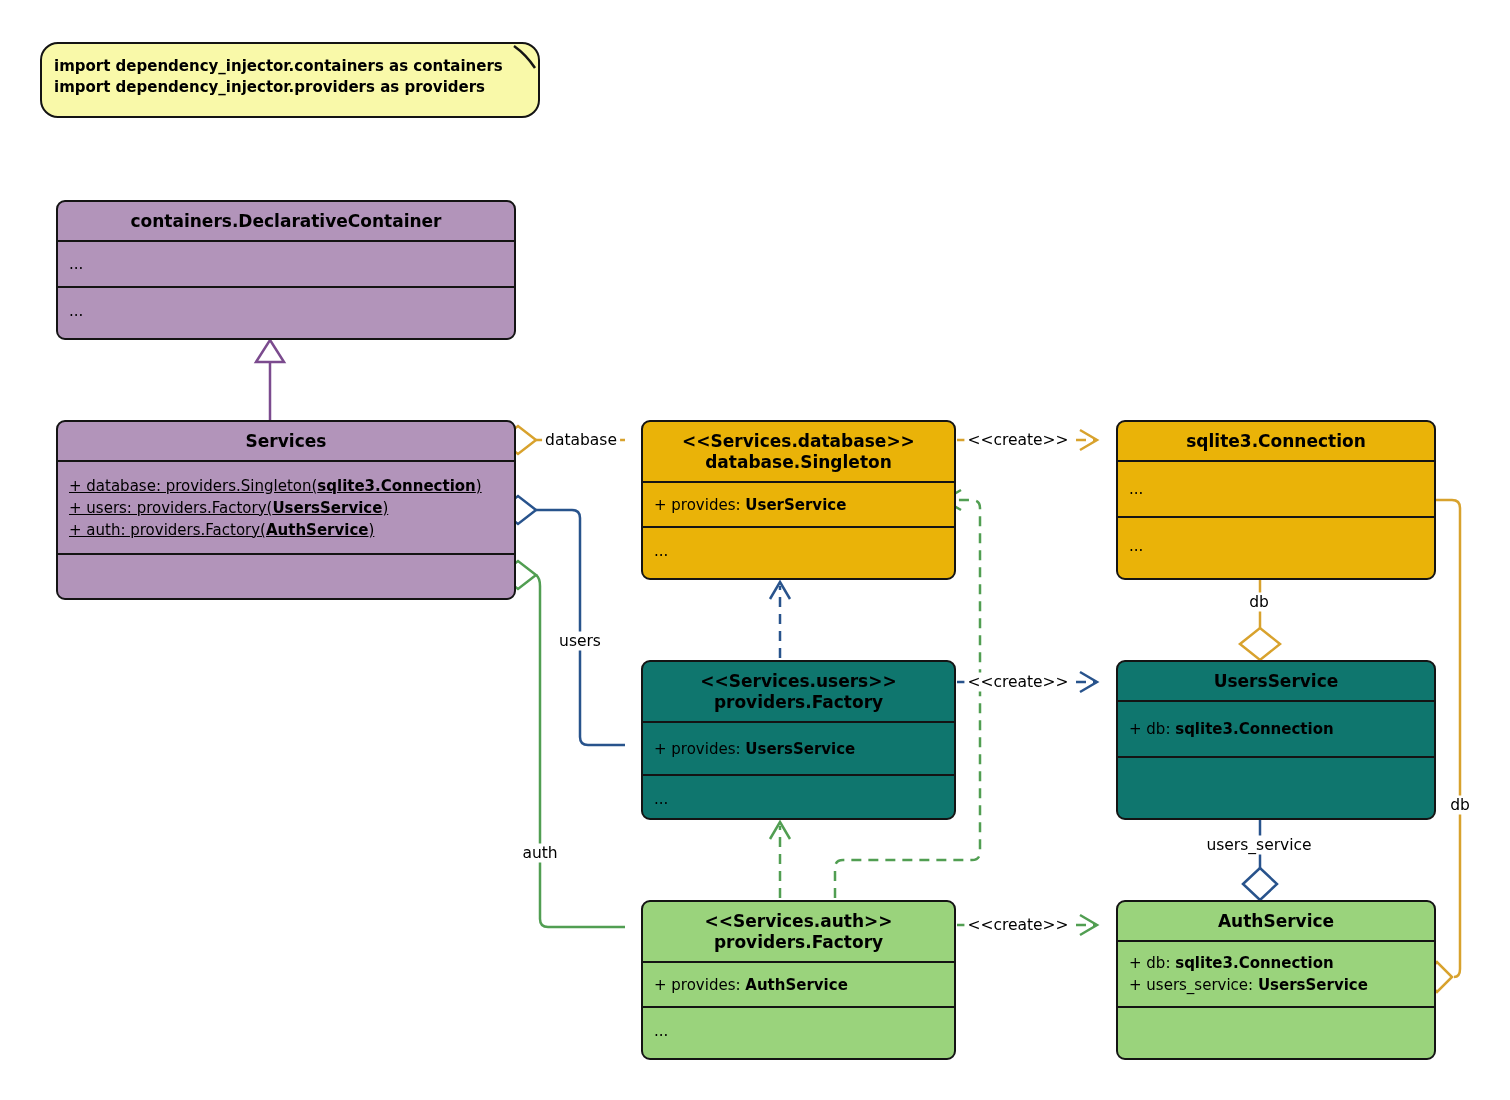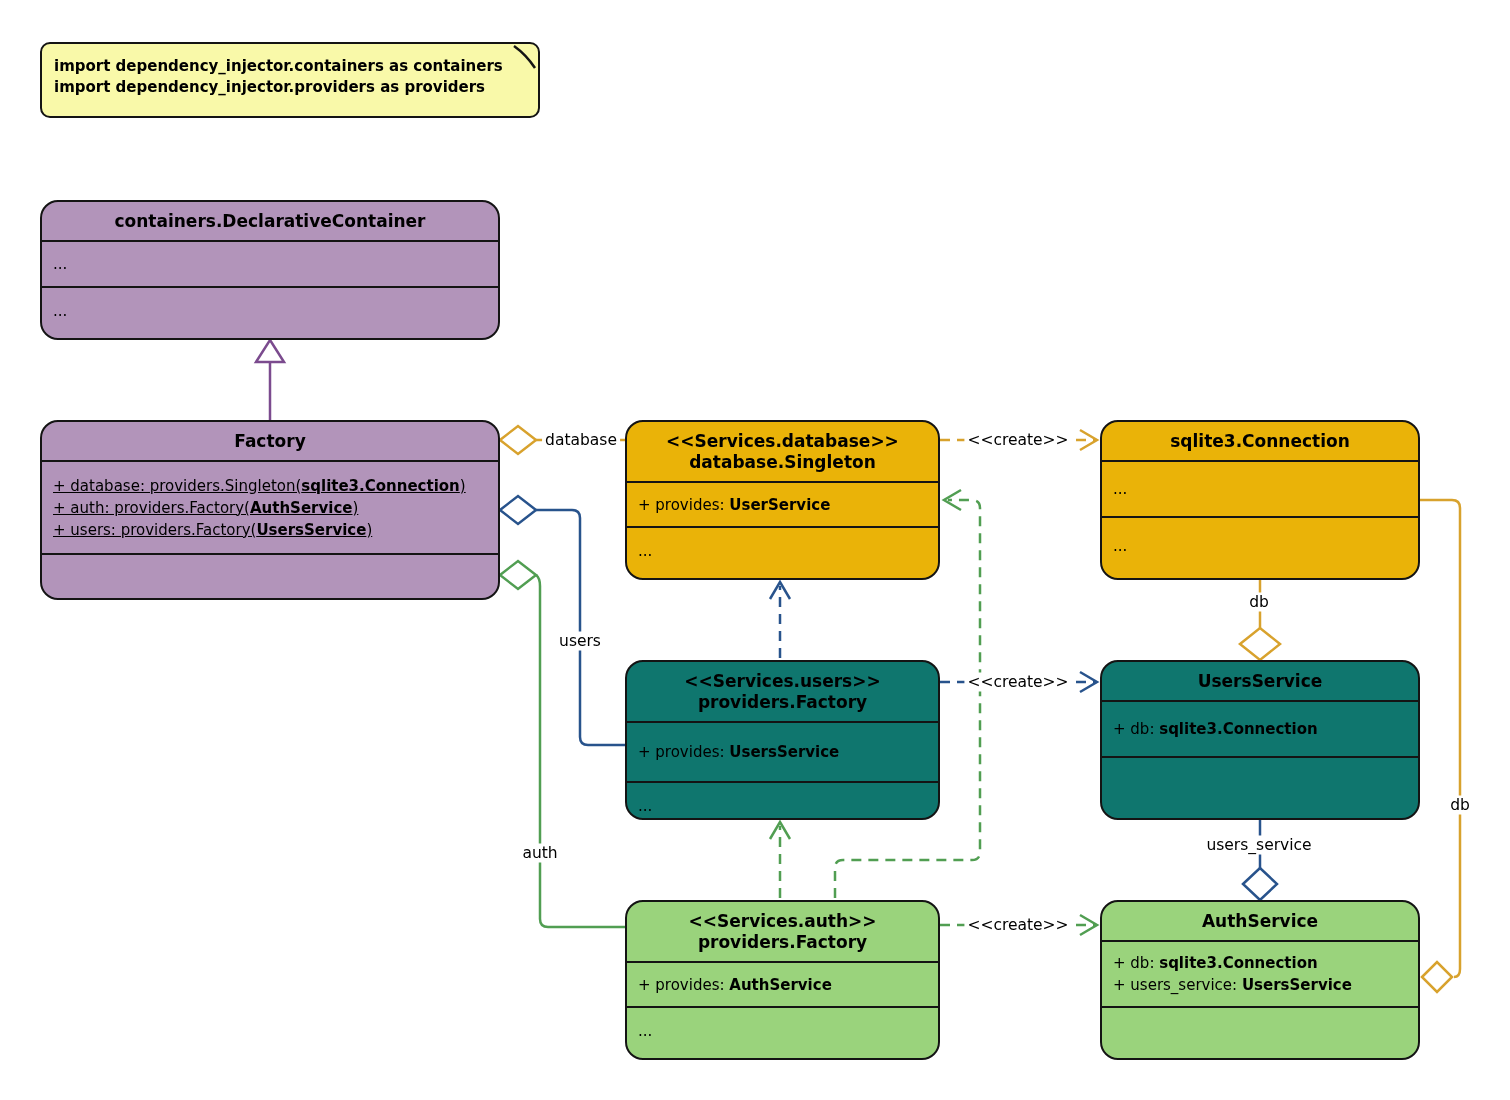--- a/index.html
+++ b/index.html
@@ -5,30 +5,30 @@
   html,body{margin:0;padding:0;background:#ffffff;}
   .canvas{
     position:relative;width:1510px;height:1100px;background:#ffffff;overflow:hidden;
     font-family:"DejaVu Sans","Liberation Sans",sans-serif;color:#000;
   }
   svg.edges{position:absolute;left:0;top:0;pointer-events:none;}
 
   
   .uml-note{
     position:absolute;left:40px;top:42px;width:500px;height:76px;
-    background:#F9F9A9;border:2.5px solid #141414;border-radius:10px;
+    background:#F9F9A9;border:2.5px solid #141414;border-radius:18px;
     box-sizing:border-box;padding:12px 10px 0 12px;
     font-weight:bold;font-size:15px;line-height:21px;
   }
   .note-fold{position:absolute;top:-1px;right:-1px;}
 
   
   .uml-class{
-    position:absolute;border:2.5px solid #141414;border-radius:18px;
-    box-sizing:border-box;overflow:hidden;
+    position:absolute;border:2.5px solid #141414;border-radius:9px;
+    box-sizing:border-box;overflow:hidden;margin-left:16px;
   }
   .uml-class .comp{box-sizing:border-box;}
   .uml-class .comp + .comp{border-top:2px solid #141414;}
   .c-title{
     display:flex;flex-direction:column;align-items:center;justify-content:center;
     font-weight:bold;font-size:17px;line-height:21px;text-align:center;
   }
   .c-row{
     display:flex;flex-direction:column;justify-content:center;
     font-size:15px;line-height:22px;padding-left:11px;padding-right:4px;
@@ -100,25 +100,25 @@
     </svg>
   </div>
 
   <div class="uml-class purple" style="left:40px;top:200px;width:460px;height:140px">
     <div class="comp c-title" style="height:38px">containers.DeclarativeContainer</div>
     <div class="comp c-row" style="height:46px">...</div>
     <div class="comp c-row" style="height:48px">...</div>
   </div>
 
   <div class="uml-class purple" style="left:40px;top:420px;width:460px;height:180px">
-    <div class="comp c-title" style="height:38px">Factory</div>
+    <div class="comp c-title" style="height:38px">Services</div>
     <div class="comp c-row" style="height:93px">
       <div class="u"><span>+ database: providers.Singleton(</span><b>sqlite3.Connection</b><span>)</span></div>
+      <div class="u"><span>+ users: providers.Factory(</span><b>UsersService</b><span>)</span></div>
       <div class="u"><span>+ auth: providers.Factory(</span><b>AuthService</b><span>)</span></div>
-      <div class="u"><span>+ users: providers.Factory(</span><b>UsersService</b><span>)</span></div>
     </div>
     <div class="comp c-row" style="height:41px"></div>
   </div>
 
   <div class="uml-class yellow" style="left:625px;top:420px;width:315px;height:160px">
     <div class="comp c-title" style="height:59px">
       <div>&lt;&lt;Services.database&gt;&gt;</div>
       <div>database.Singleton</div>
     </div>
     <div class="comp c-row" style="height:45px">
@@ -131,21 +131,21 @@
     <div class="comp c-title" style="height:38px">sqlite3.Connection</div>
     <div class="comp c-row" style="height:56px">...</div>
     <div class="comp c-row" style="height:58px">...</div>
   </div>
 
   <div class="uml-class blue" style="left:625px;top:660px;width:315px;height:160px">
     <div class="comp c-title" style="height:59px">
       <div>&lt;&lt;Services.users&gt;&gt;</div>
       <div>providers.Factory</div>
     </div>
-    <div class="comp c-row" style="height:60px">
+    <div class="comp c-row" style="height:53px">
       <div><span>+ provides: </span><b>UsersService</b></div>
     </div>
     <div class="comp c-row" style="height:48px">...</div>
   </div>
 
   <div class="uml-class blue" style="left:1100px;top:660px;width:320px;height:160px">
     <div class="comp c-title" style="height:38px">UsersService</div>
     <div class="comp c-row" style="height:56px">
       <div><span>+ db: </span><b>sqlite3.Connection</b></div>
     </div>

